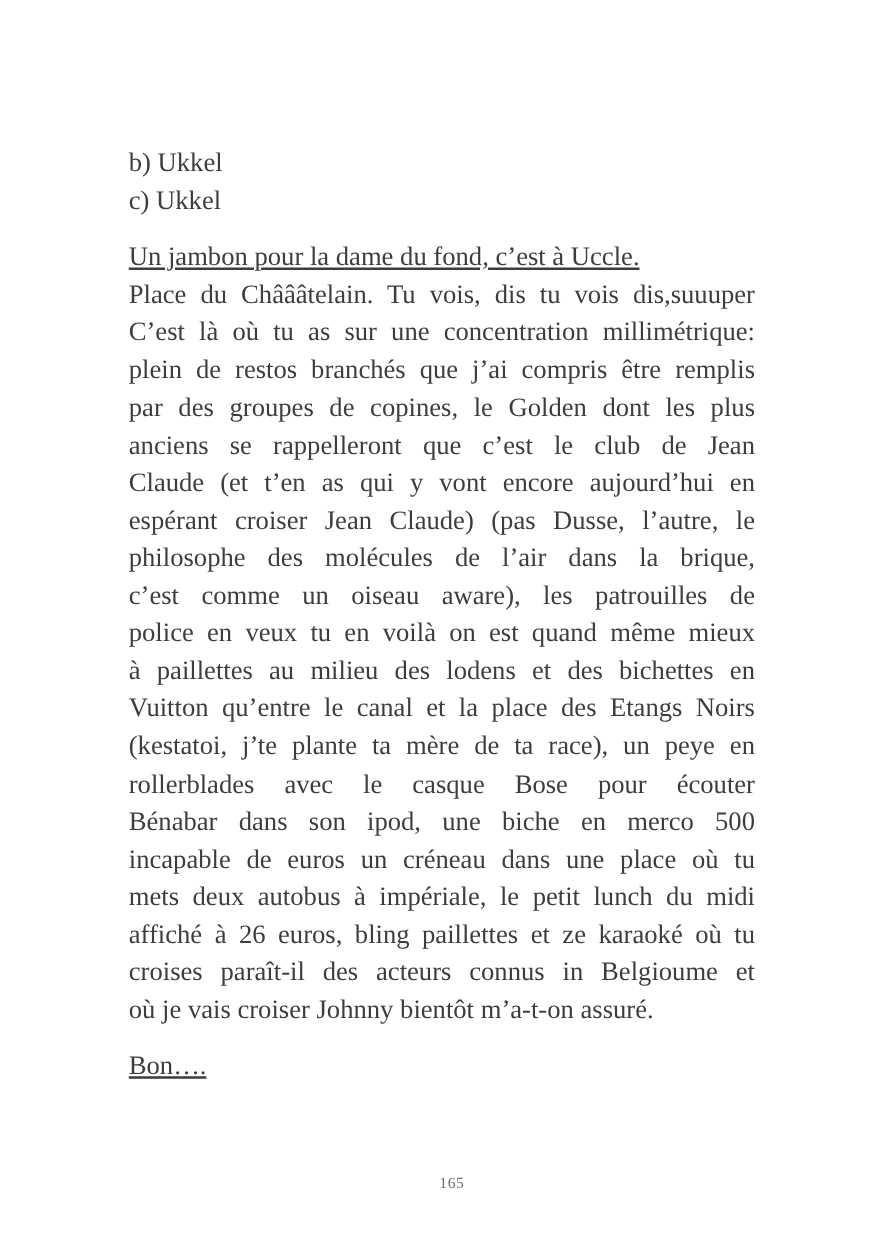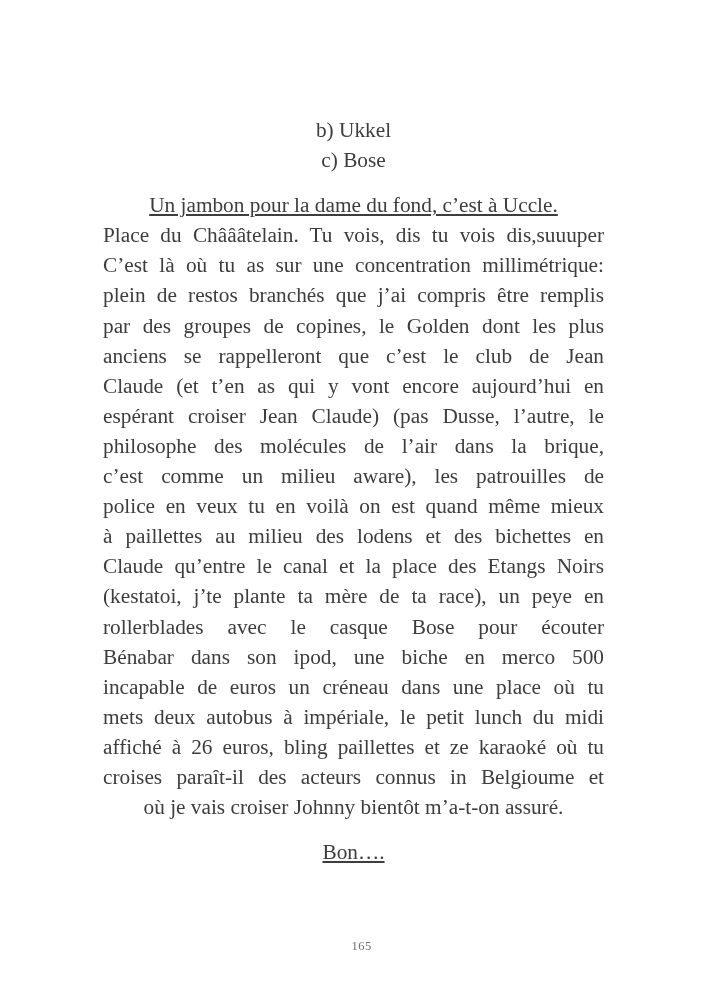--- a/index.html
+++ b/index.html
@@ -21,21 +21,21 @@
     top: 115px;
     left: 103px;
     width: 501px;
     font-size: 21.3px;
     line-height: 30.1px;
     -webkit-font-smoothing: antialiased;
   }
   .para { margin: 0; padding: 0; }
   .para.gap { margin-top: 15px; text-decoration: underline; }
   .ln {
-    text-align: center;
+    text-align: left;
     white-space: normal;
     hyphens: none;
   }
   .ln.j {
     text-align: justify;
     text-align-last: justify;
   }
   .pageno {
     position: absolute;
     top: 939px;
@@ -52,43 +52,43 @@
 </style>
 </head>
 <body>
 
 <div class="page">
 
   <div class="text-block">
 
     <div class="para">
       <div class="ln">b) Ukkel</div>
-      <div class="ln">c) Bose</div>
+      <div class="ln">c) Ukkel</div>
     </div>
 
     <div class="para gap">
       <div class="ln">Un jambon pour la dame du fond, c’est à Uccle.</div>
     </div>
 
     <div class="para">
       <div class="ln j">Place du Châââtelain. Tu vois, dis tu vois dis,suuuper</div>
     </div>
 
     <div class="para">
       <div class="ln j">C’est là où tu as sur une concentration millimétrique:</div>
       <div class="ln j">plein de restos branchés que j’ai compris être remplis</div>
       <div class="ln j">par des groupes de copines, le Golden dont les plus</div>
       <div class="ln j">anciens se rappelleront que c’est le club de Jean</div>
       <div class="ln j">Claude (et t’en as qui y vont encore aujourd’hui en</div>
       <div class="ln j">espérant croiser Jean Claude) (pas Dusse, l’autre, le</div>
       <div class="ln j">philosophe des molécules de l’air dans la brique,</div>
-      <div class="ln j">c’est comme un milieu aware), les patrouilles de</div>
+      <div class="ln j">c’est comme un oiseau aware), les patrouilles de</div>
       <div class="ln j">police en veux tu en voilà on est quand même mieux</div>
       <div class="ln j">à paillettes au milieu des lodens et des bichettes en</div>
-      <div class="ln j">Claude qu’entre le canal et la place des Etangs Noirs</div>
+      <div class="ln j">Vuitton qu’entre le canal et la place des Etangs Noirs</div>
       <div class="ln j">(kestatoi, j’te plante ta mère de ta race), un peye en</div>
       <div class="ln j">rollerblades avec le casque Bose pour écouter</div>
       <div class="ln j">Bénabar dans son ipod, une biche en merco 500</div>
       <div class="ln j">incapable de euros un créneau dans une place où tu</div>
       <div class="ln j">mets deux autobus à impériale, le petit lunch du midi</div>
       <div class="ln j">affiché à 26 euros, bling paillettes et ze karaoké où tu</div>
       <div class="ln j">croises paraît-il des acteurs connus in Belgioume et</div>
       <div class="ln">où je vais croiser Johnny bientôt m’a-t-on assuré.</div>
     </div>
 

